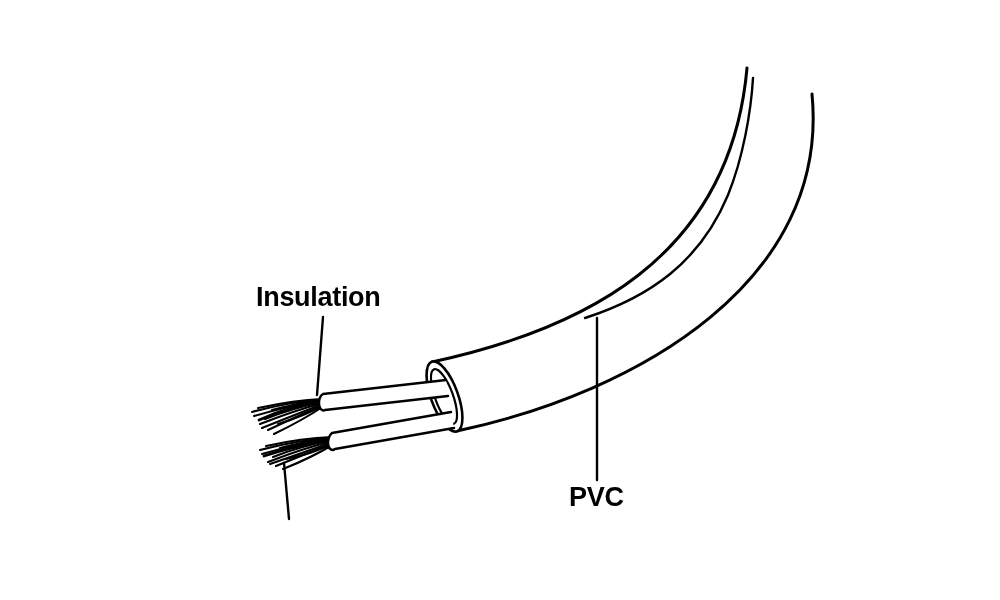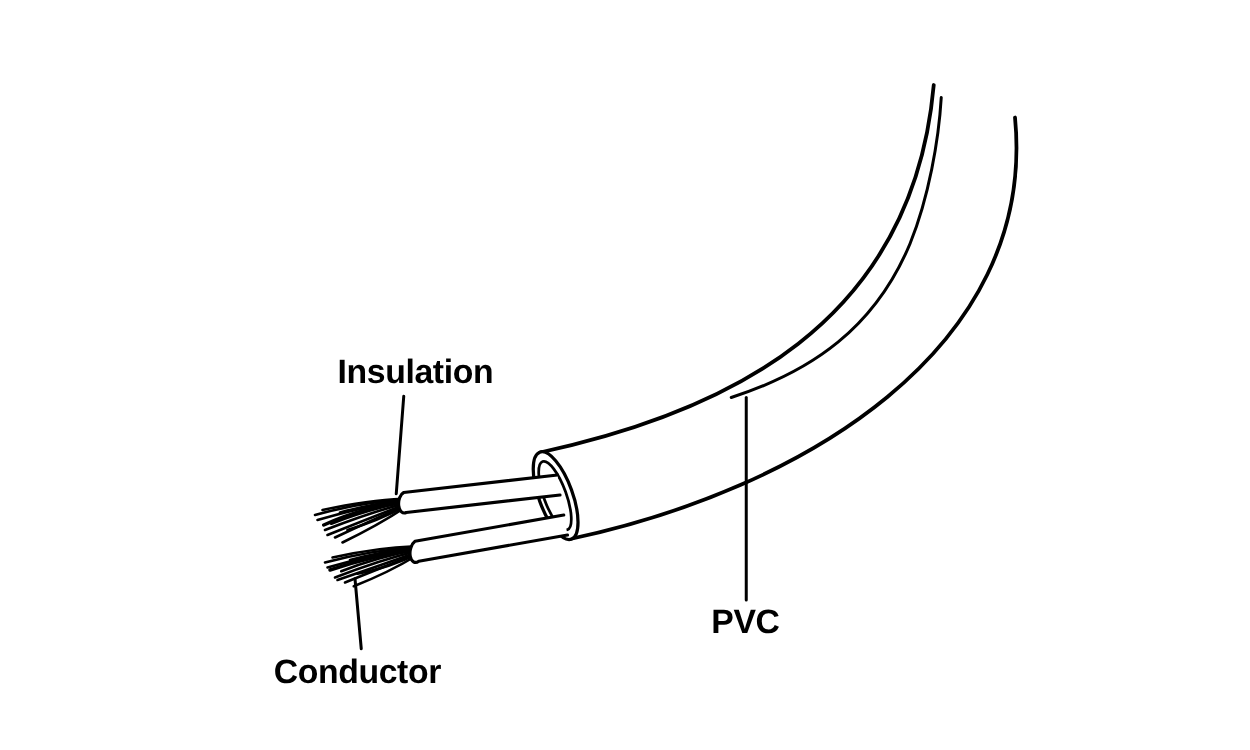--- a/index.html
+++ b/index.html
@@ -78,19 +78,18 @@
 
       <path fill="#ffffff" stroke-width="2.5" d="M 446 380 L 323 394 A 5 8.3 6 0 0 325 410 L 448 396"></path>
       <path fill="#ffffff" stroke-width="2.5" d="M 451 412 L 332 433 A 5 8.4 10 0 0 335 449 L 454 428"></path>
 
       <line x1="323" y1="317" x2="317" y2="395" stroke-width="2.4"></line>
       <line x1="289" y1="519" x2="284" y2="463" stroke-width="2.4"></line>
       <line x1="597" y1="480" x2="597" y2="318" stroke-width="2.4"></line>
     </g>
   </svg>
 
-  <div class="label" style="left:256px; top:282px;margin-left:14px;">Insulation</div>
+  <div class="label" style="left:256px; top:282px;">Insulation</div>
 
-  <div class="label" style="left:219px; top:522px;">Conductor</div>
 
   <div class="label" style="left:569px; top:482px;text-align:center;">PVC</div>
 
 </div>
 
 </body></html>

